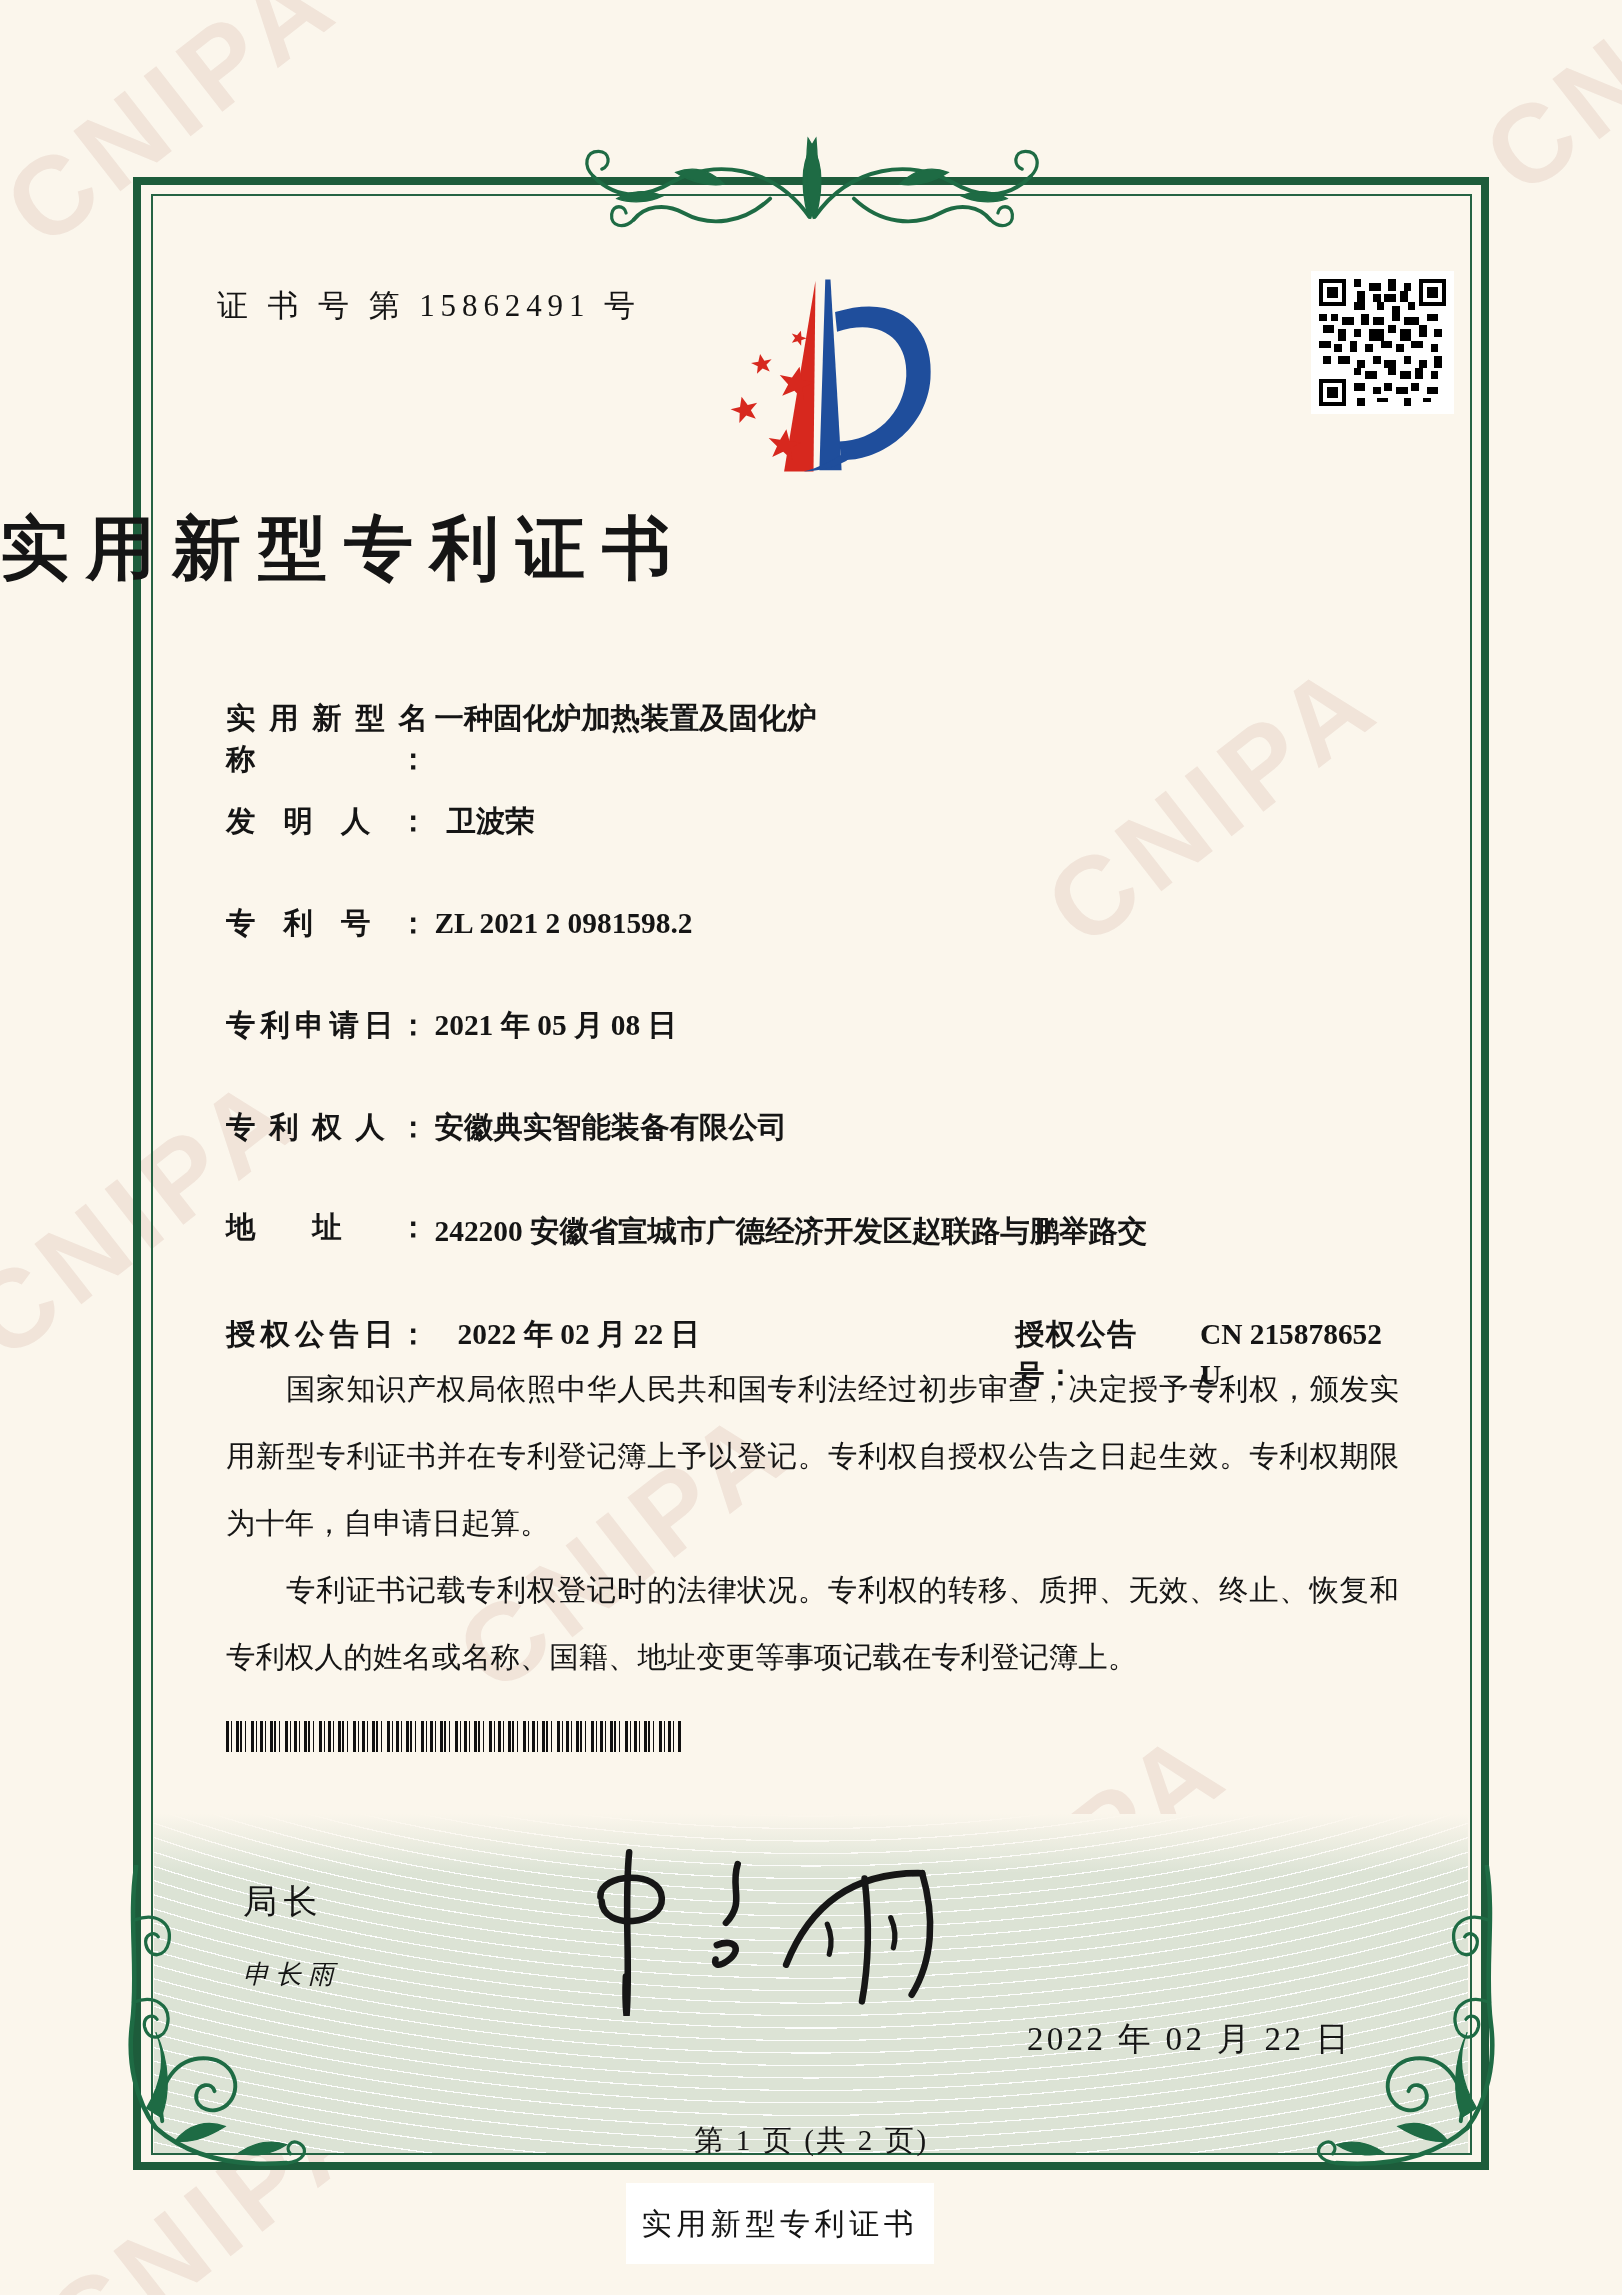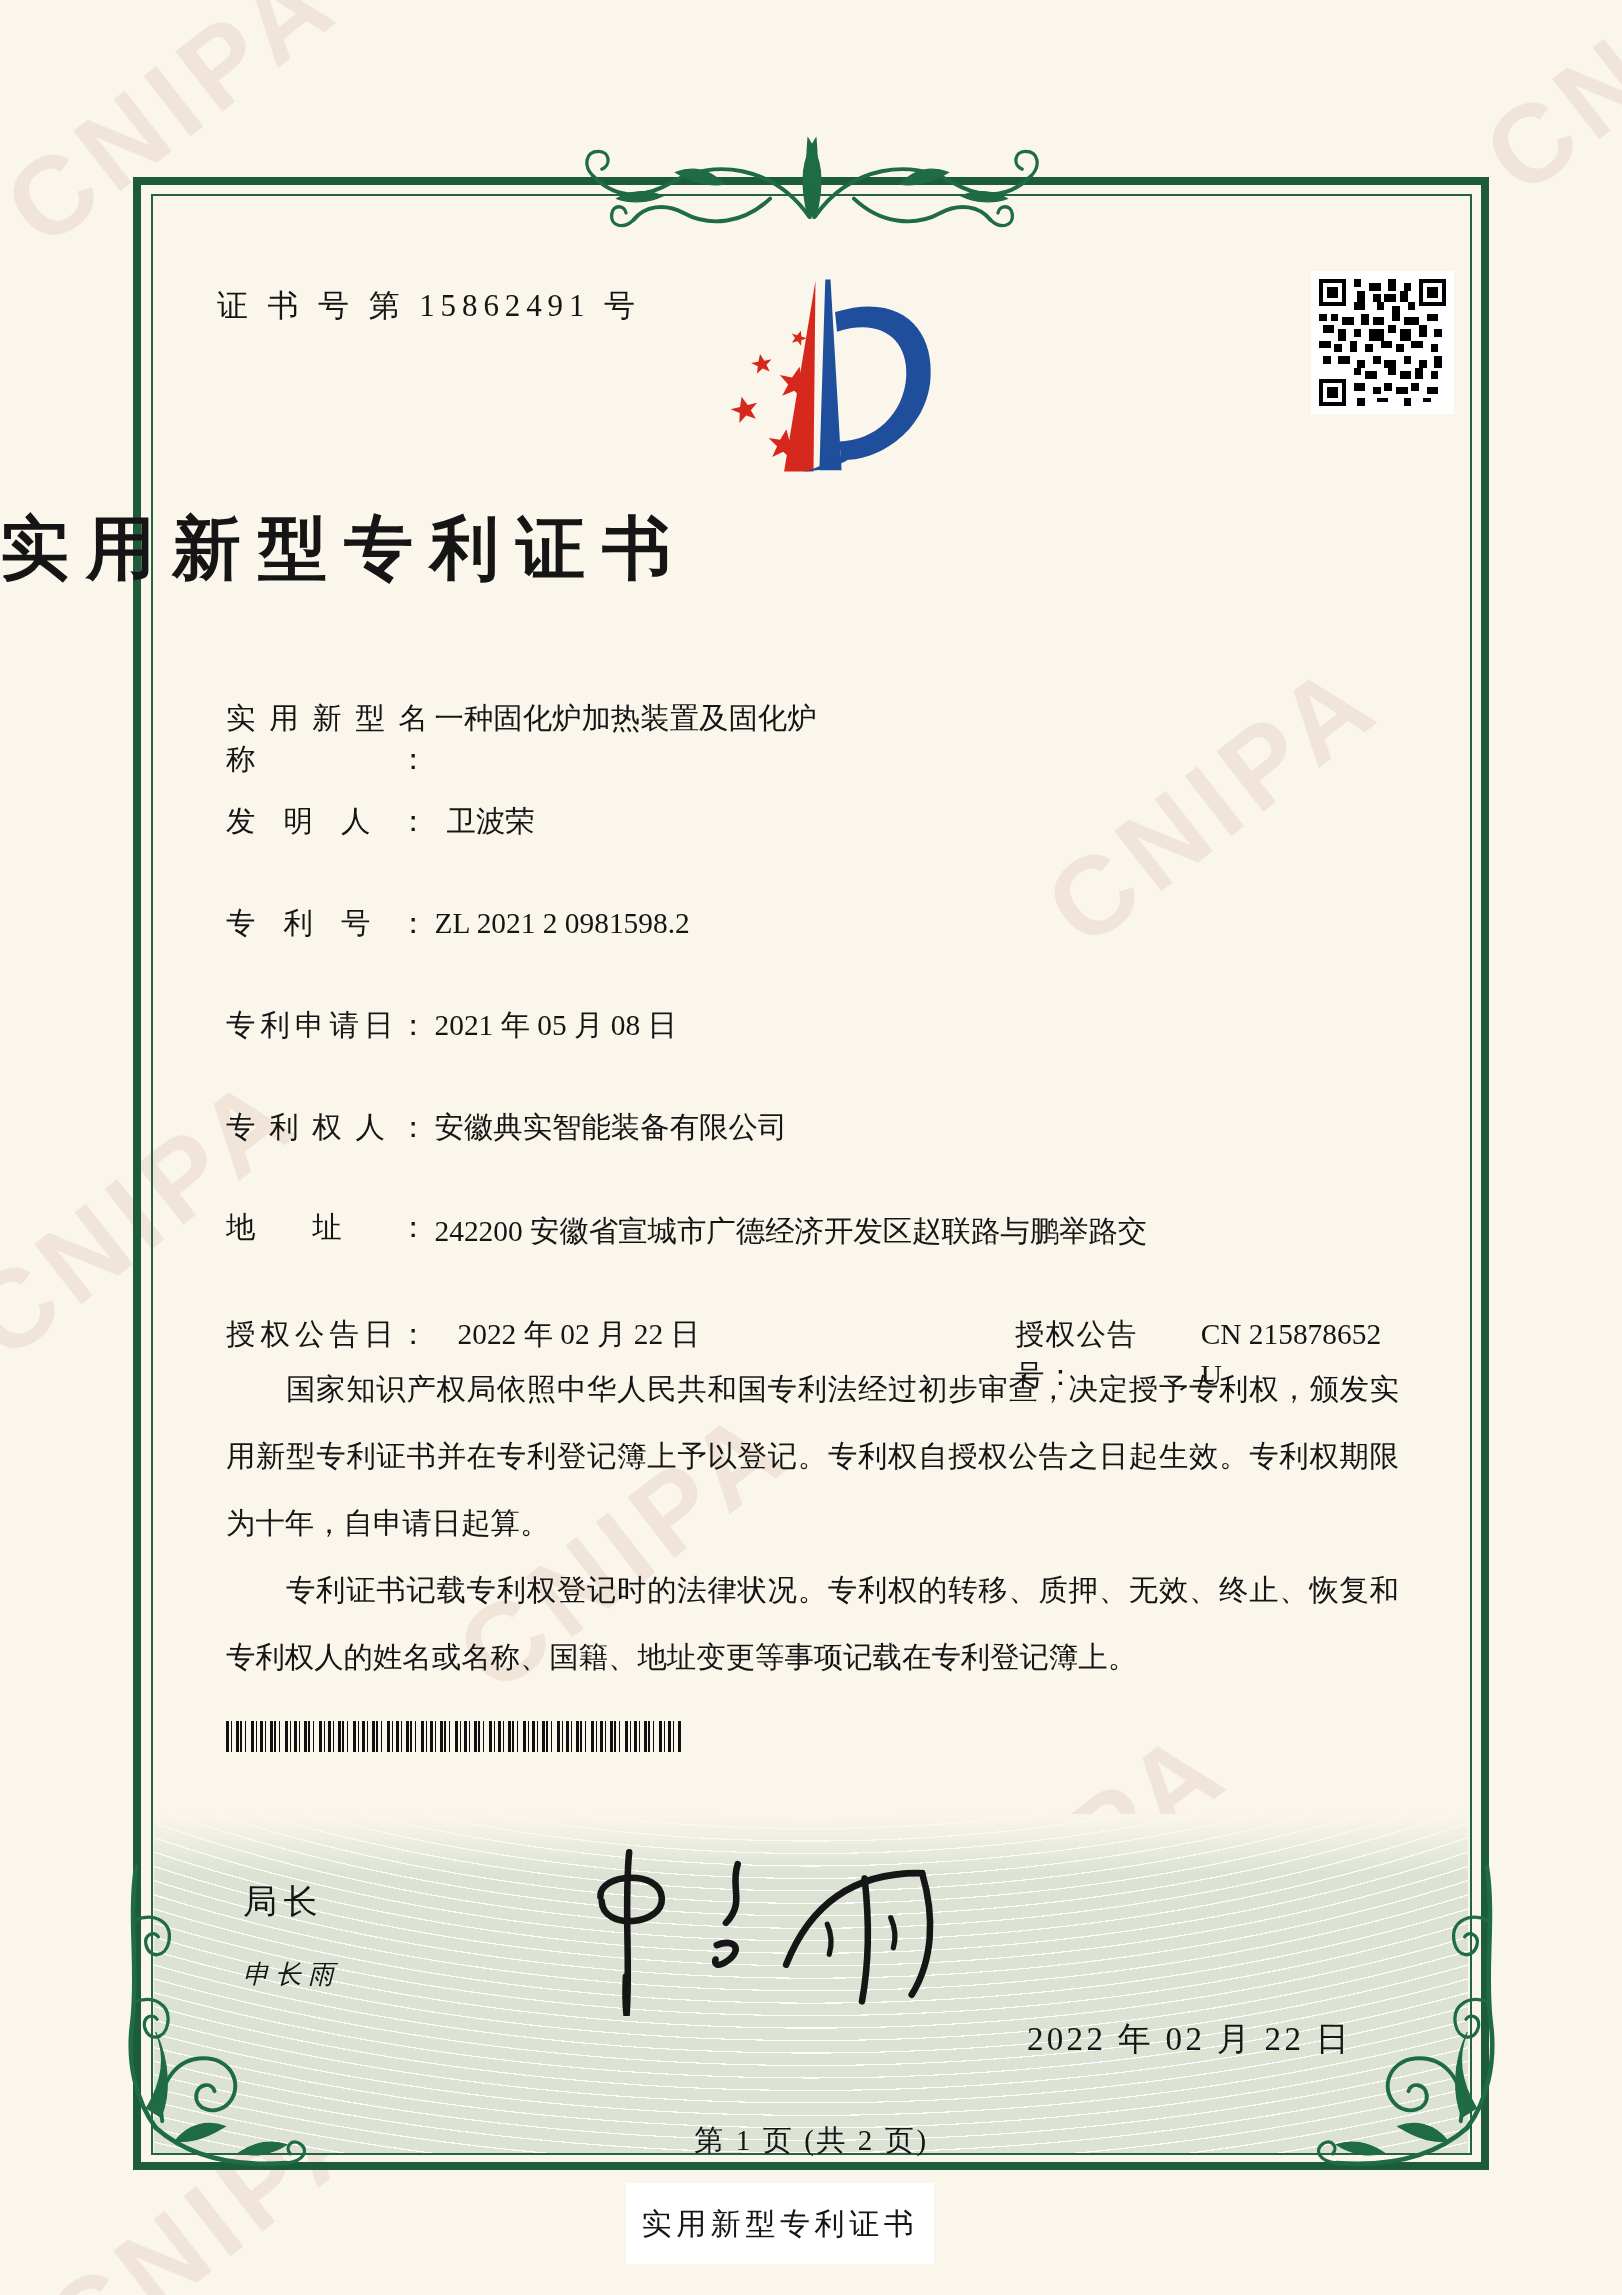--- a/index.html
+++ b/index.html
@@ -23,21 +23,21 @@
   .band-fade{position:absolute;left:0;top:0;width:100%;height:59px;
         background:linear-gradient(#fbf6ec,rgba(251,246,236,0));}
   
   .cert-no{position:absolute;left:217px;top:285px;font-size:31px;letter-spacing:5.9px;}
   .logo{position:absolute;left:707px;top:274px;width:230px;height:216px;}
   .qr-tile{position:absolute;left:1311px;top:271px;width:143px;height:143px;background:#fff;}
   .qr{position:absolute;left:7.9px;top:7.9px;width:127px;height:127px;}
   .doc-title{position:absolute;left:0;top:503px;width:100%;text-align:left;
              font-size:69px;font-weight:bold;letter-spacing:17px;}
   
-  .row{position:absolute;left:226px;width:1178px;display:flex;font-size:29.4px;line-height:41px;}
+  .row{position:absolute;left:226px;width:1178px;display:flex;font-size:29.4px;line-height:41px;font-weight:bold;}
   .row .lbl{width:202px;flex:0 0 202px;text-align:justify;text-align-last:justify;}
   .row .val{margin-left:6.5px;}
   .addr-val div{line-height:48px;}
   .grant2{position:absolute;left:789px;top:0;display:flex;font-size:29.4px;line-height:41px;}
   .grant2 .lbl2{letter-spacing:1.3px;}
   
   .paras{position:absolute;left:226px;top:1356px;width:1173px;font-size:29.4px;
          line-height:67px;text-align:justify;}
   .paras p{margin:0;text-indent:60px;}
   

